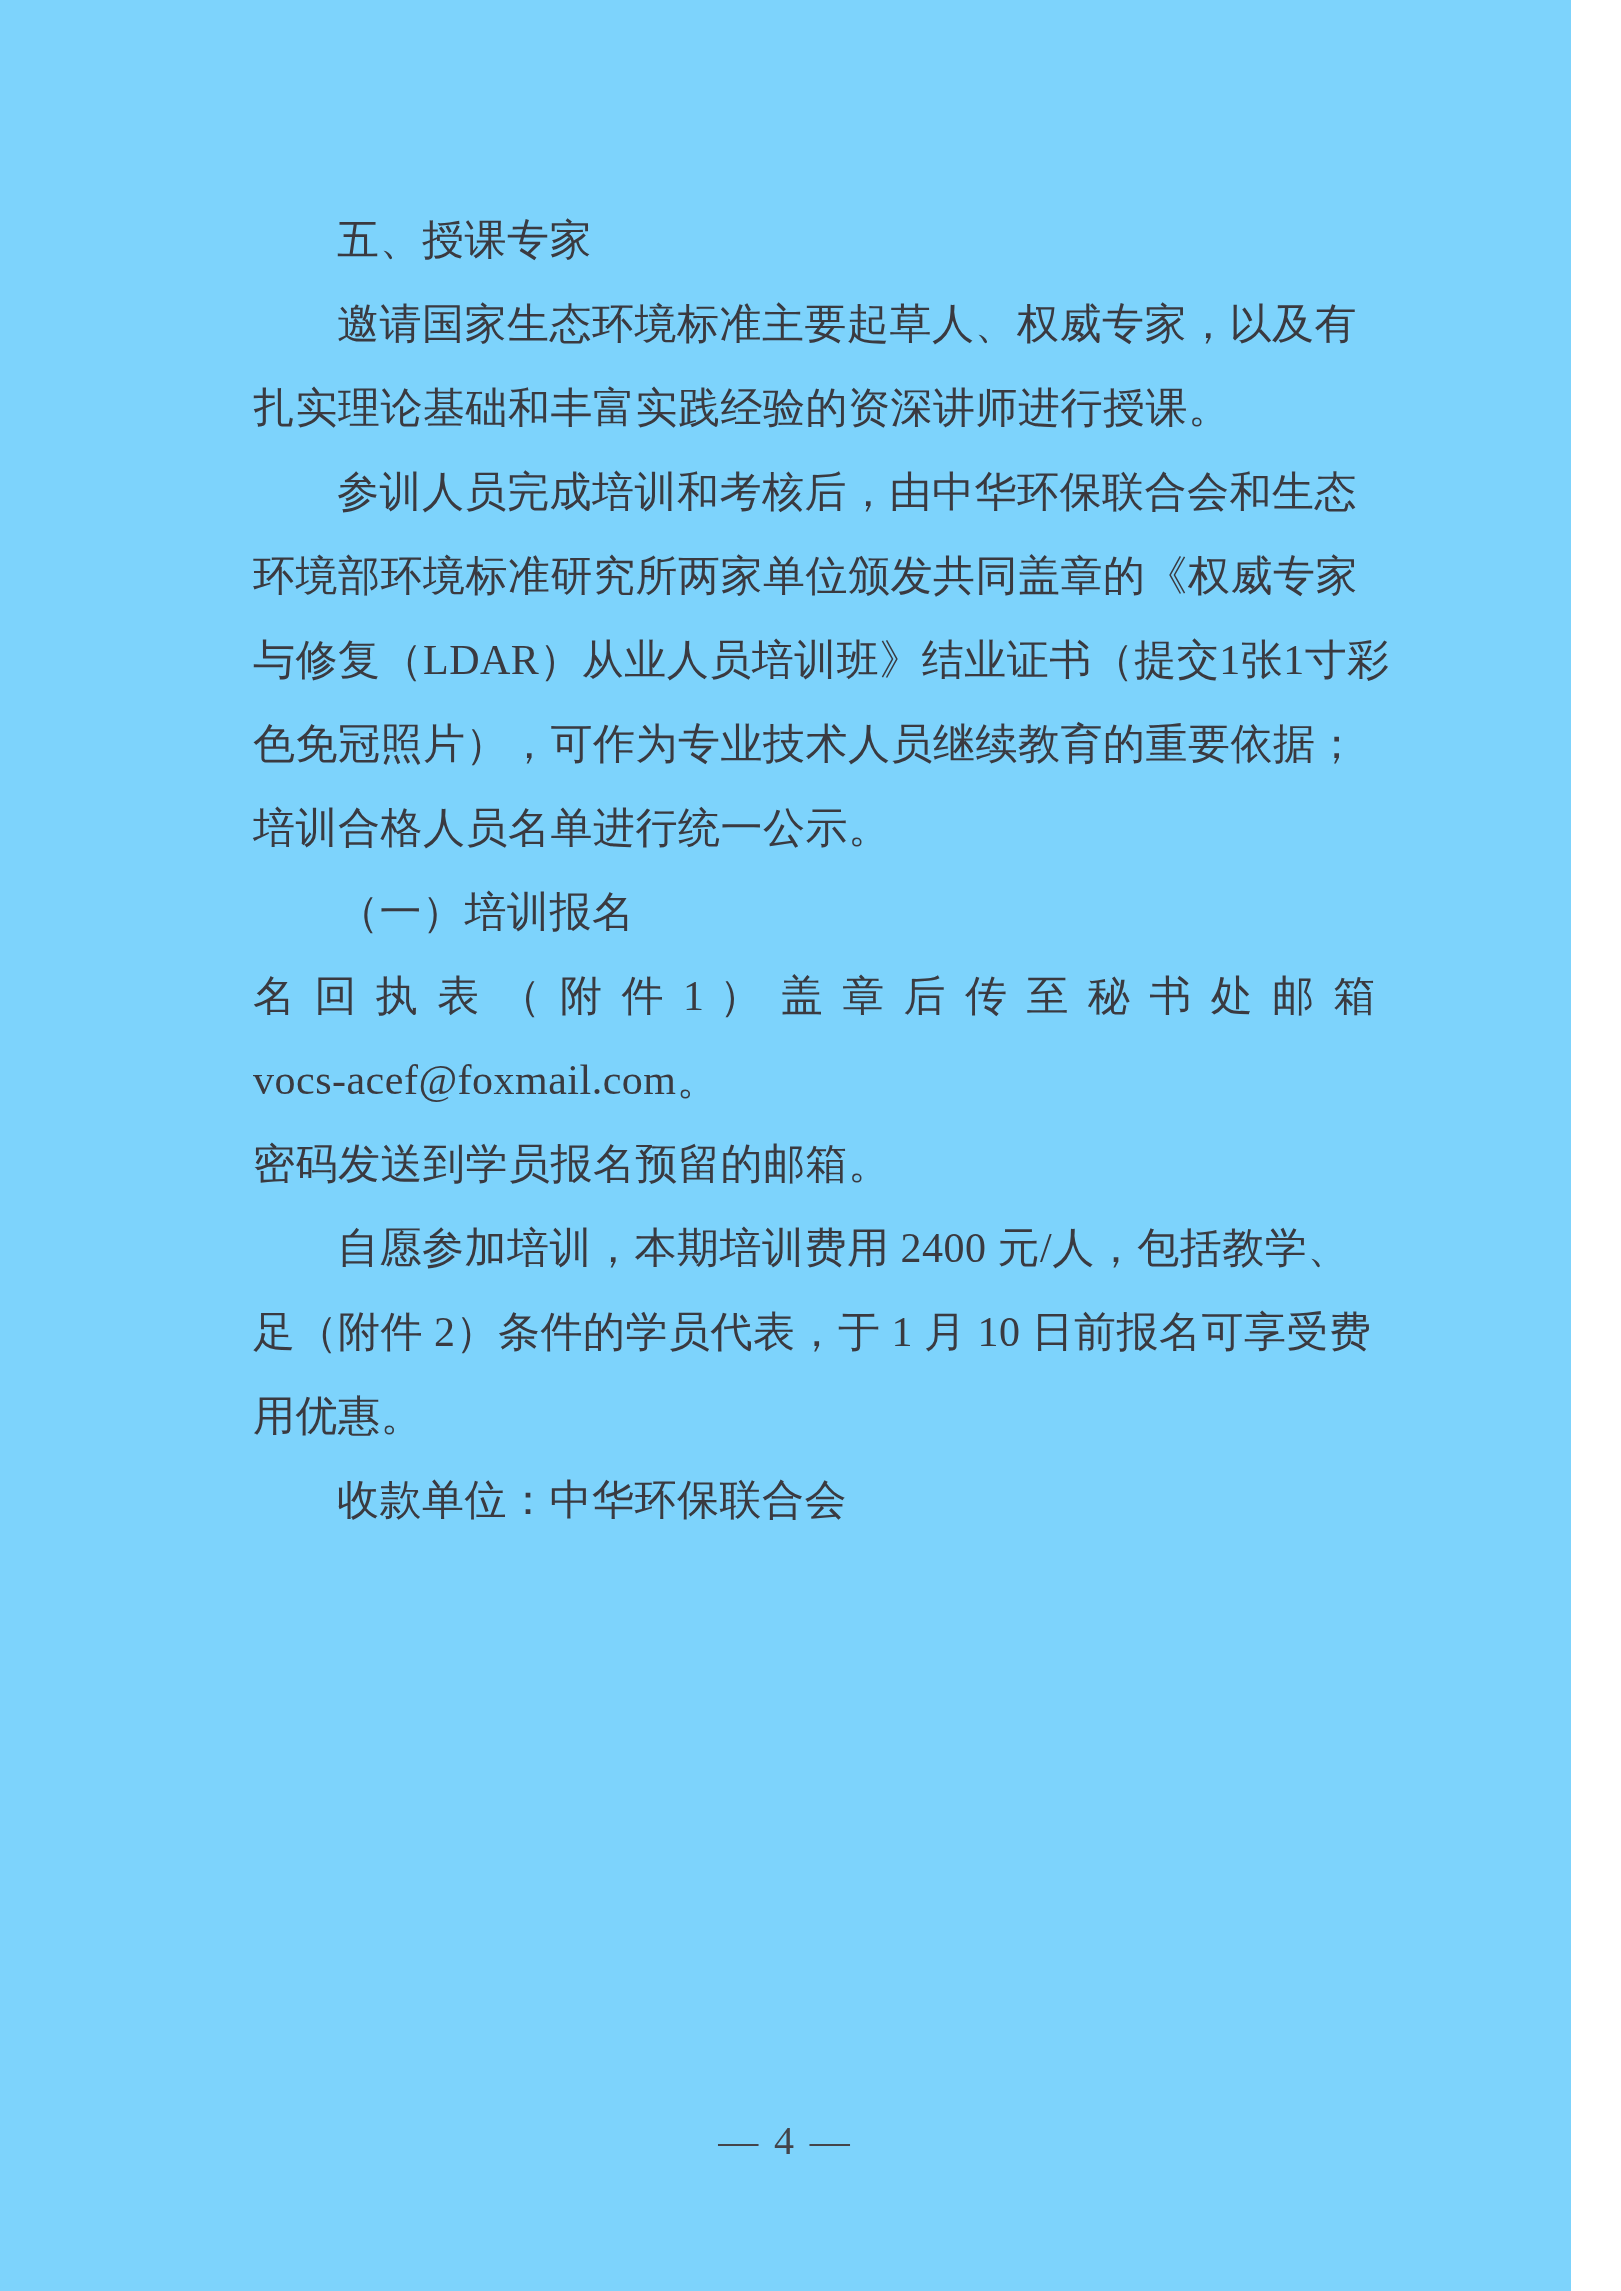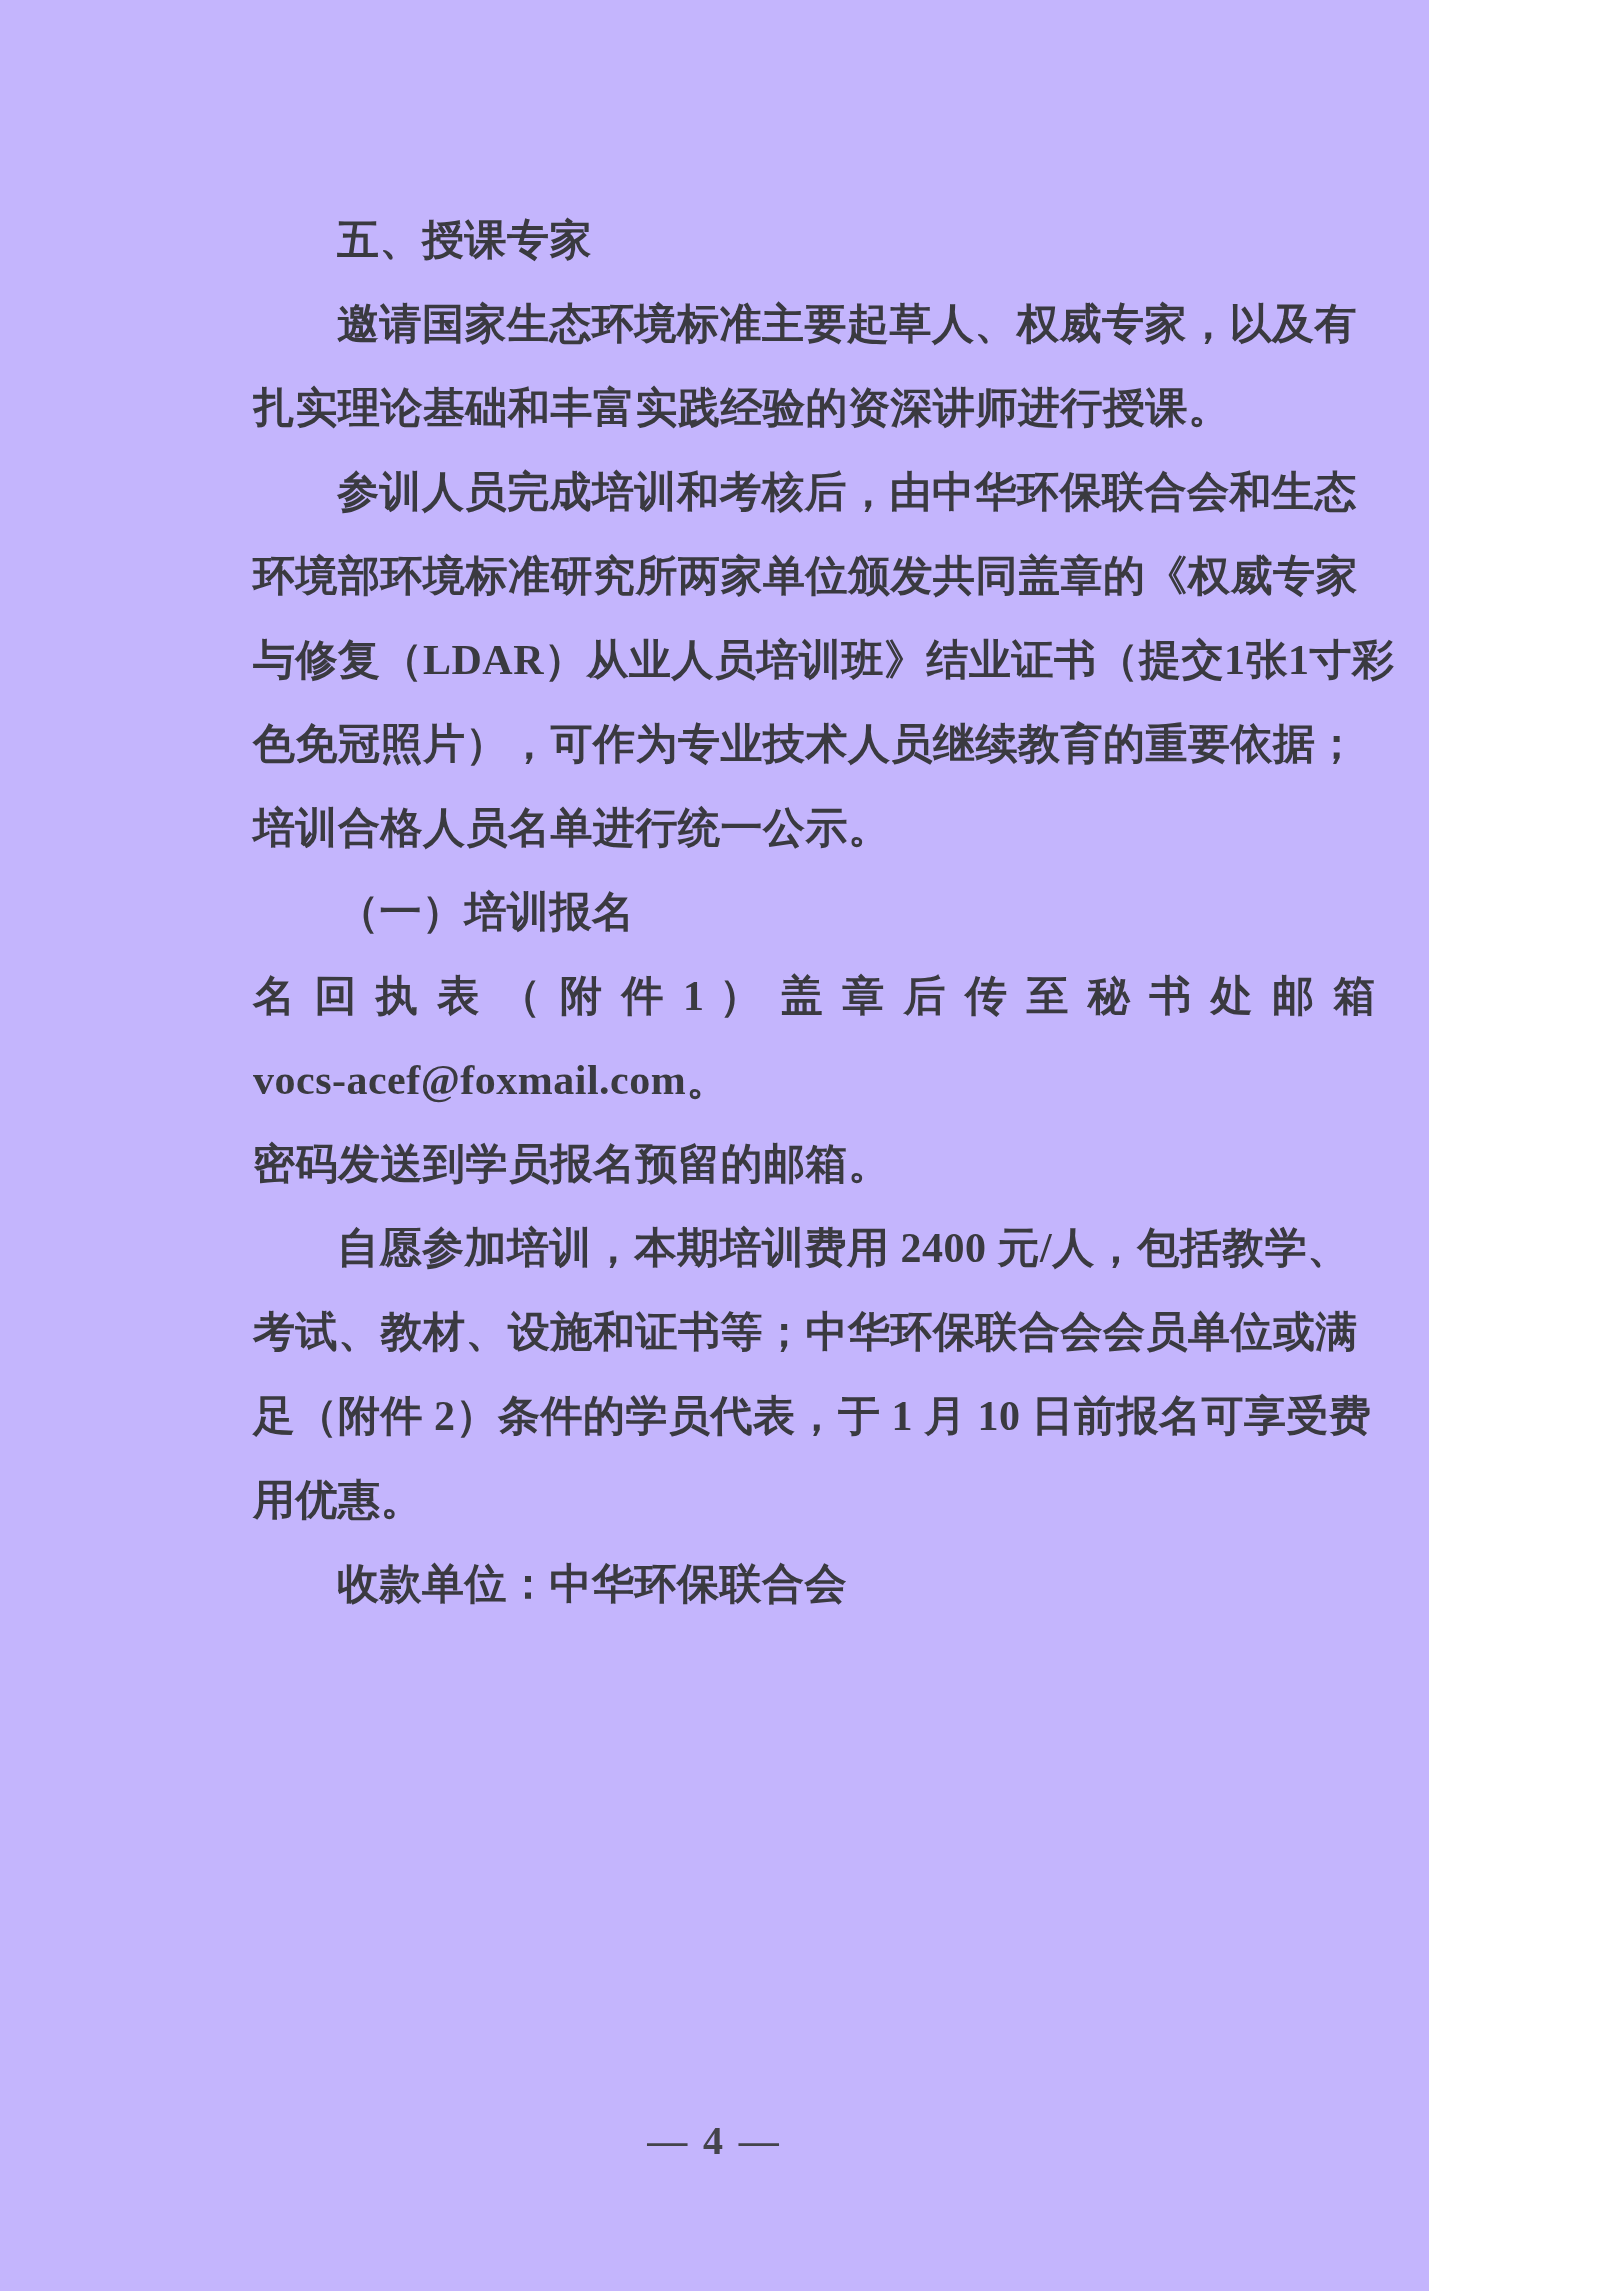--- a/index.html
+++ b/index.html
@@ -2,27 +2,26 @@
 <html><head>
 <meta charset="utf-8">
 <style>
   html, body {
     margin: 0;
     padding: 0;
     background: #ffffff;
   }
   .page {
     position: relative;
-    width: 1429px;
+    width: 1571px;
     height: 2292px;
-    background: #c4b5fd;
+    background: #7dd3fc;
     font-family: "Liberation Serif", "DejaVu Serif", serif;
     color: #3a3a40;
     overflow: hidden;
-    font-weight: bold;
   }
   .content {
     position: absolute;
     left: 253px;
     top: 198px;
     width: 1123px;
   }
   .line {
     height: 84px;
     line-height: 84px;
@@ -60,21 +59,20 @@
     <div class="line indent">参训人员完成培训和考核后，由中华环保联合会和生态</div>
     <div class="line">环境部环境标准研究所两家单位颁发共同盖章的《权威专家</div>
     <div class="line">与修复（LDAR）从业人员培训班》结业证书（提交1张1寸彩</div>
     <div class="line">色免冠照片），可作为专业技术人员继续教育的重要依据；</div>
     <div class="line">培训合格人员名单进行统一公示。</div>
     <div class="line indent">（一）培训报名</div>
     <div class="line justify">名 回 执 表 （ 附 件 1 ） 盖 章 后 传 至 秘 书 处 邮 箱</div>
     <div class="line">vocs-acef@foxmail.com。</div>
     <div class="line">密码发送到学员报名预留的邮箱。</div>
     <div class="line indent">自愿参加培训，本期培训费用 2400 元/人，包括教学、</div>
-    <div class="line">考试、教材、设施和证书等；中华环保联合会会员单位或满</div>
     <div class="line">足（附件 2）条件的学员代表，于 1 月 10 日前报名可享受费</div>
     <div class="line">用优惠。</div>
     <div class="line indent">收款单位：中华环保联合会</div>
   </div>
   <div class="footer">
     <span>— 4 —</span>
   </div>
 </div>
 
 

